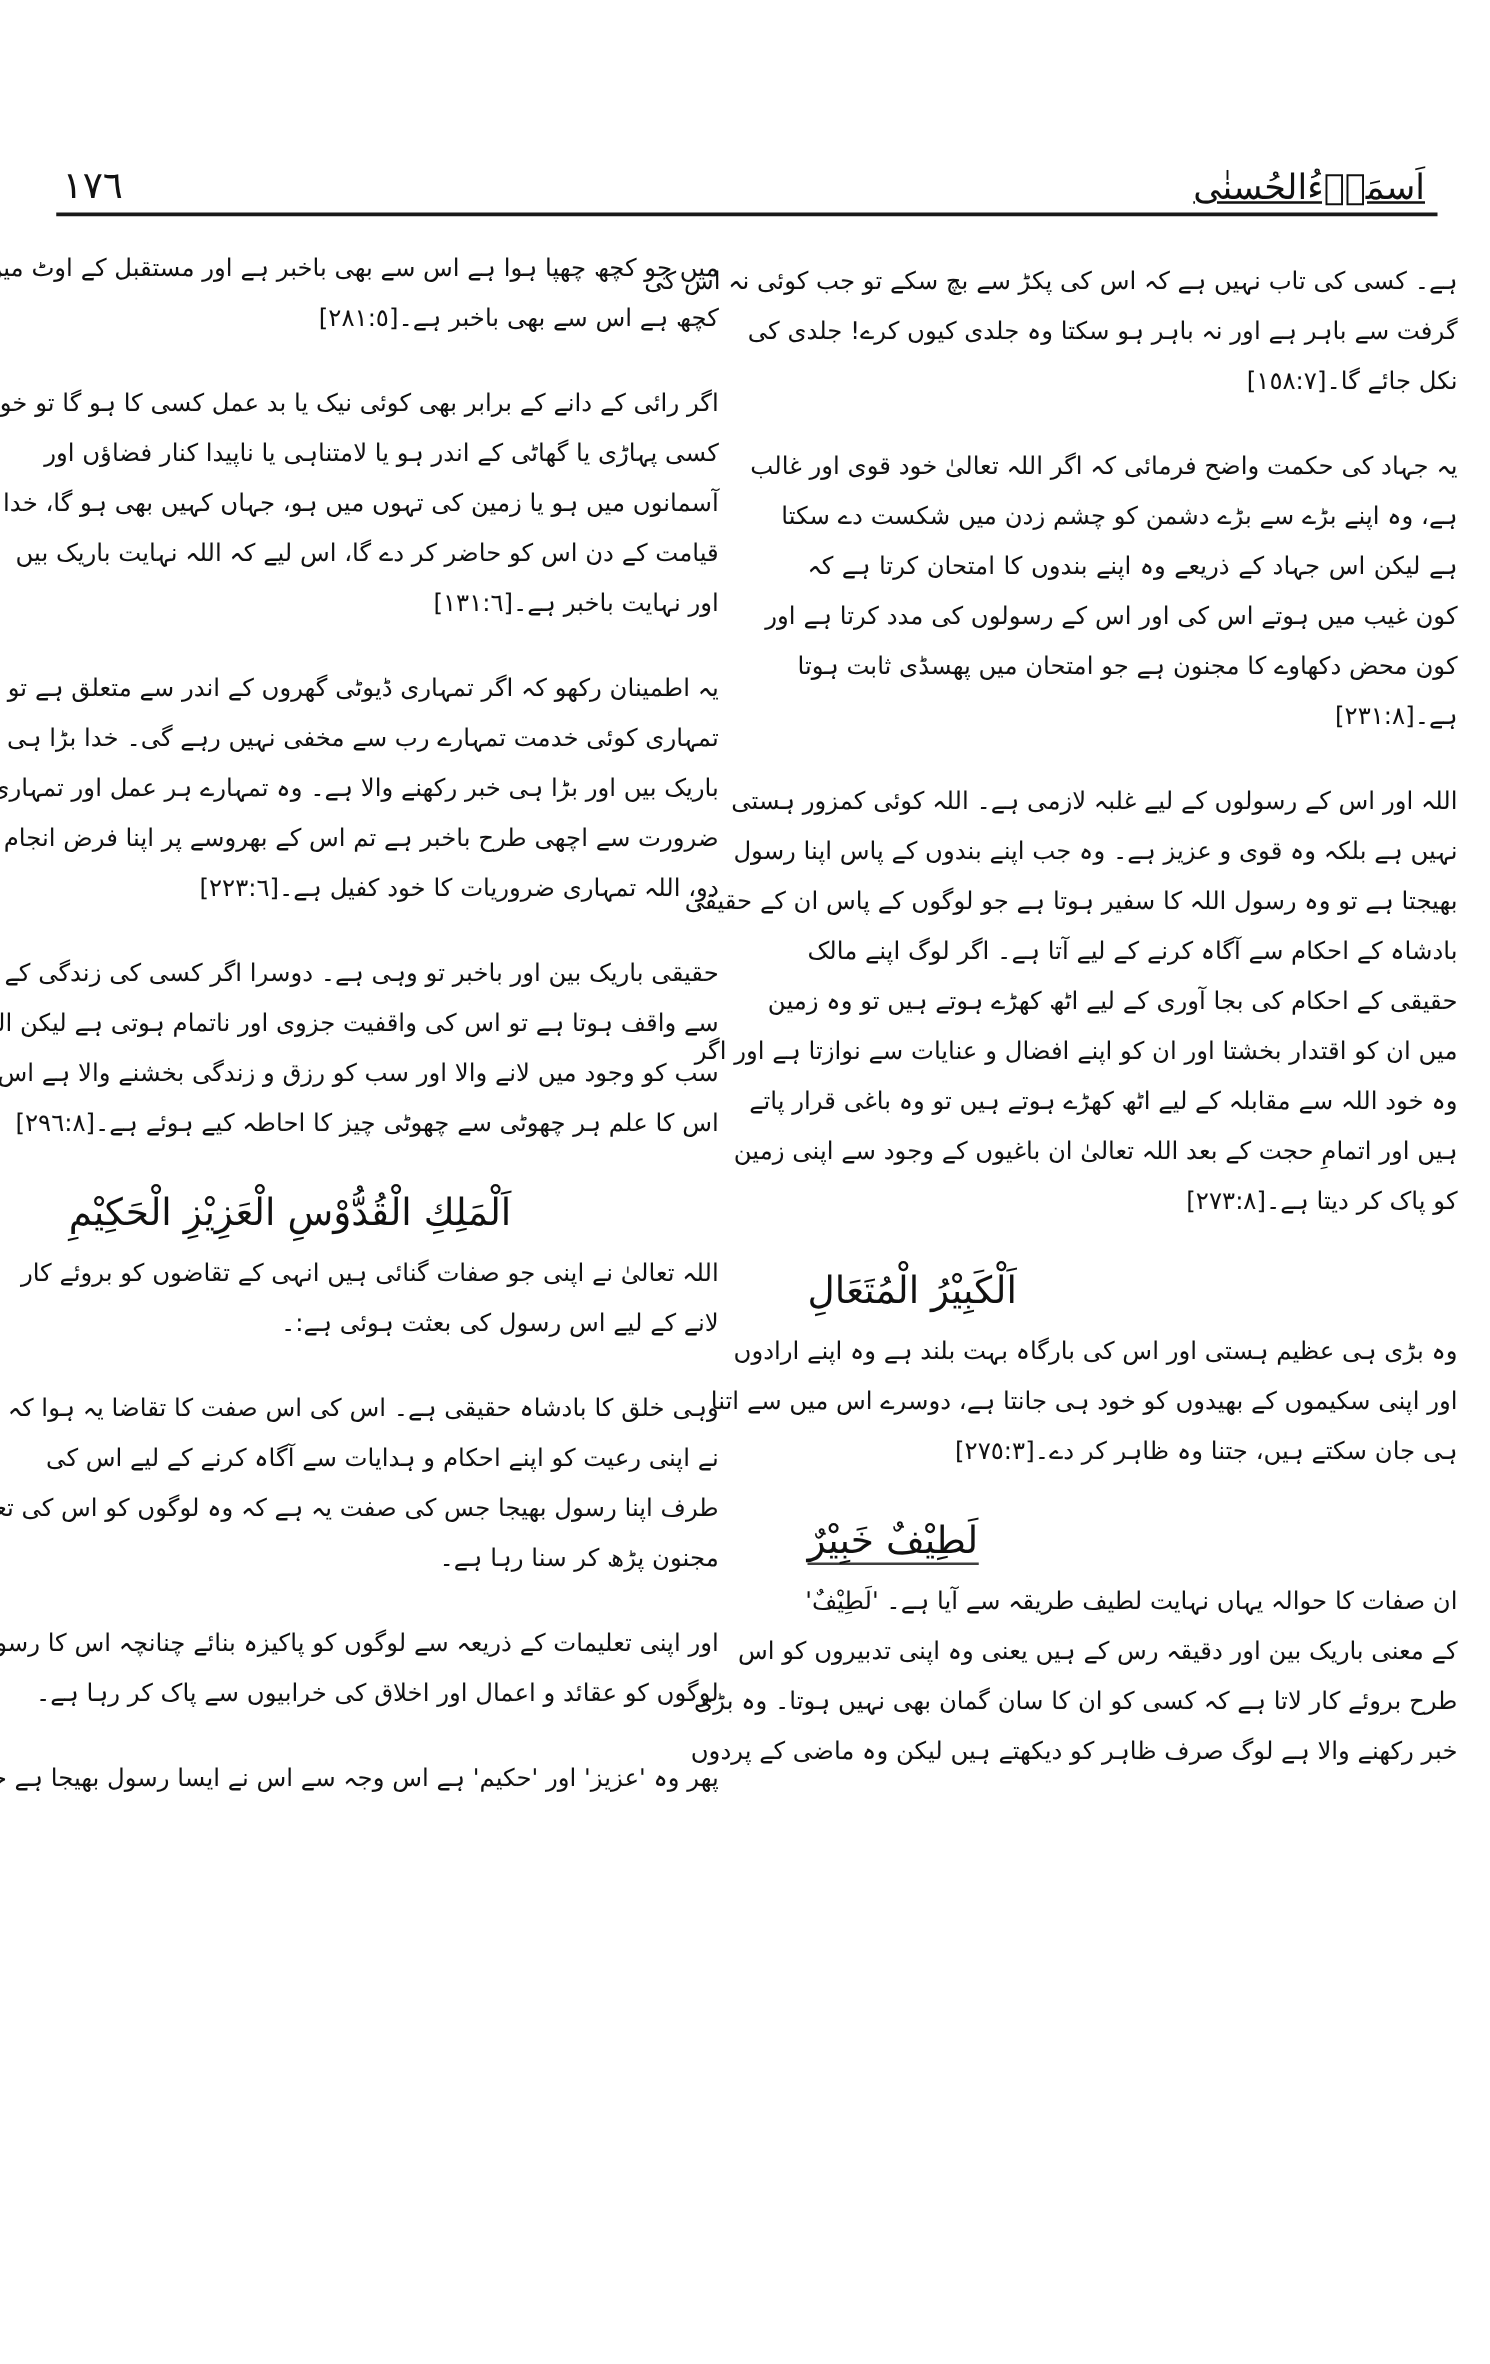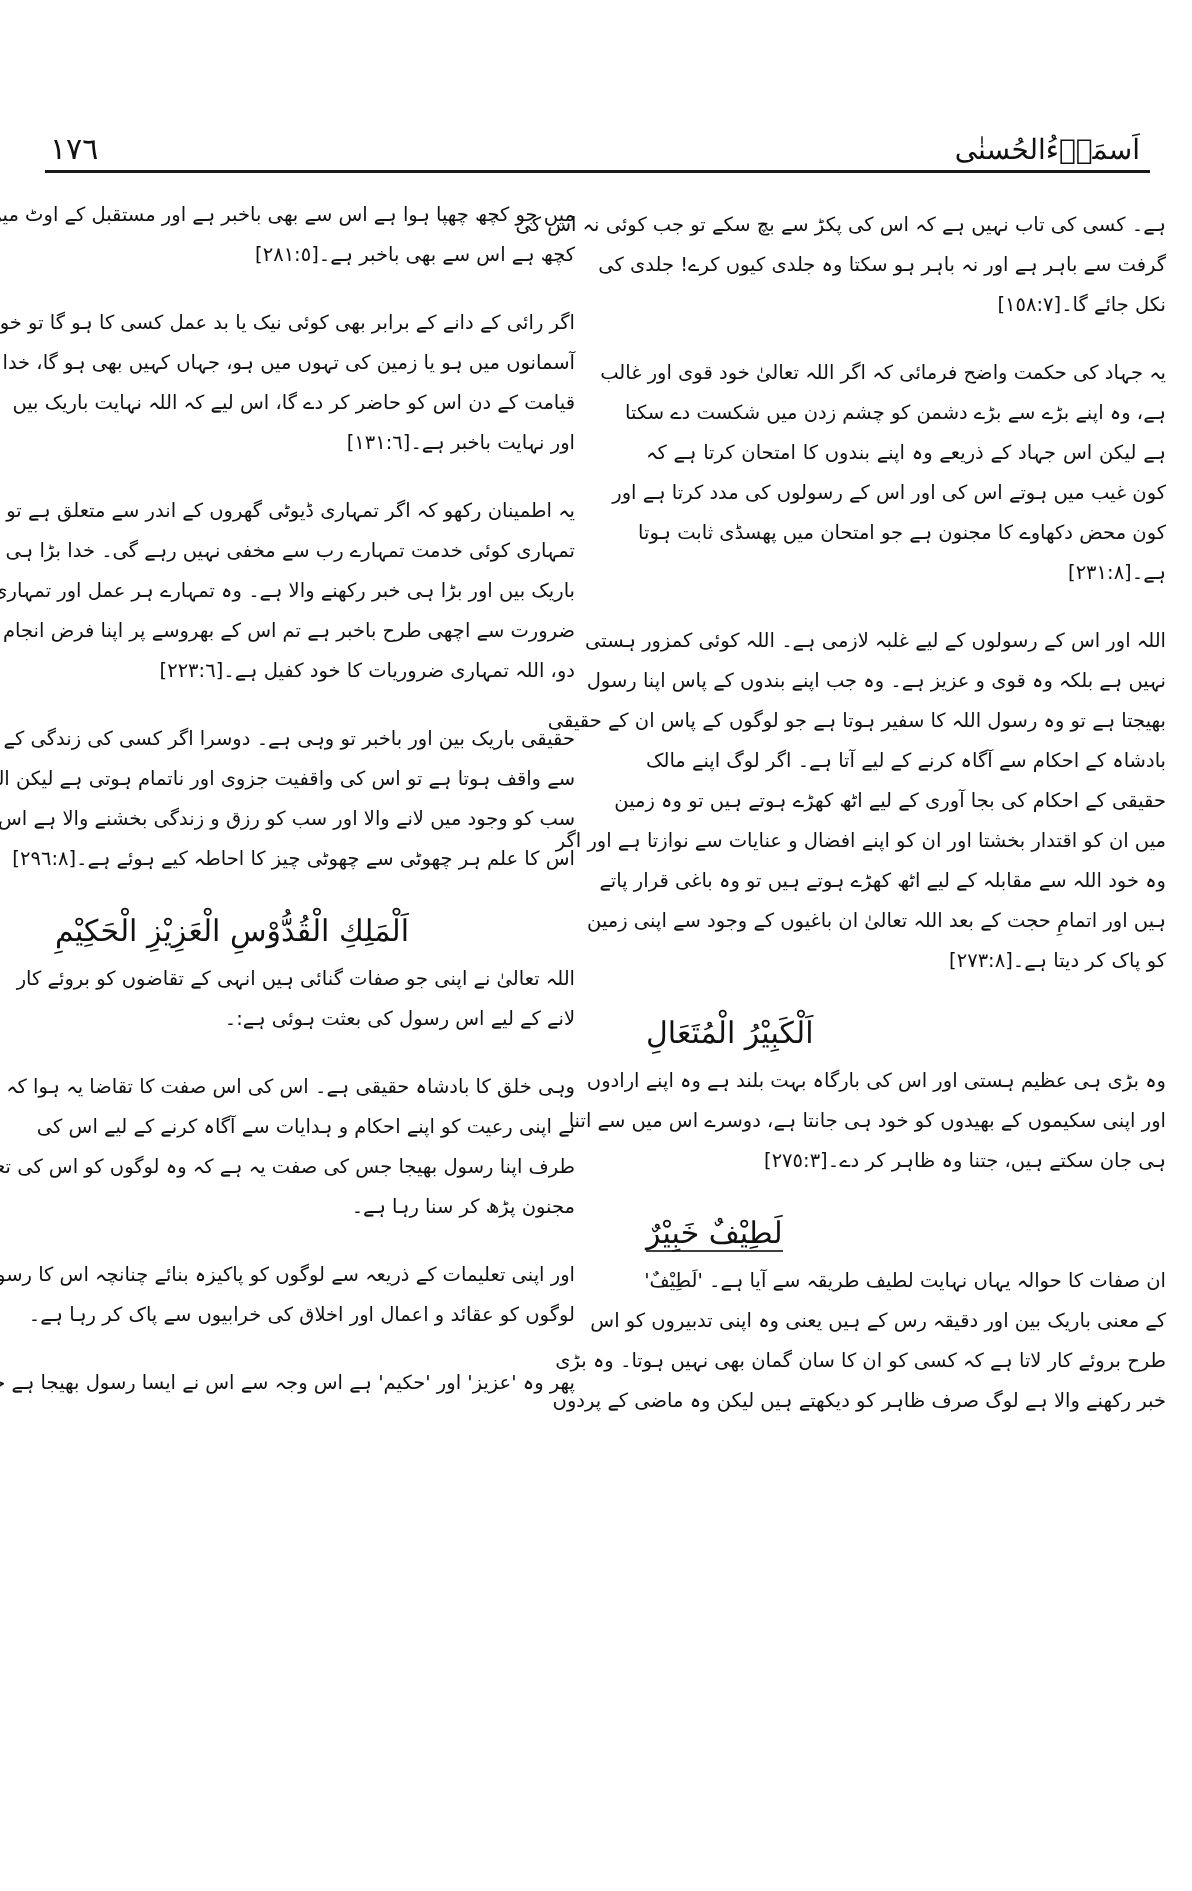--- a/index.html
+++ b/index.html
@@ -11,21 +11,21 @@
       position: absolute; left: 45px; top: 118px; width: 1105px; height: 52px;
       border-bottom: 3px solid #1a1a1a;
       text-align: center;
     }
     .page-number {
       position: absolute; left: 5px; bottom: 6px;
       font-family: "DejaVu Sans", sans-serif; font-size: 30px; line-height: 1;
     }
     .running-title {
       position: absolute; right: 10px; bottom: 6px; direction: rtl;
-      font-family: "DejaVu Serif", serif; font-size: 28px; line-height: 1;
+      font-family: "DejaVu Serif", serif; font-size: 28px; line-height: 1; text-decoration: underline;
     }
     .column {
       position: absolute; top: 195px; width: 520px; direction: rtl; text-align: justify;
       font-family: "DejaVu Sans", sans-serif; font-size: 19.5px; line-height: 40px;
     }
     .col-right { left: 646px; margin-top: 10px; }
     .col-left { left: 55px; }
     .para { margin: 0 0 28px 0; text-indent: 0; }
     .para .line { display: block; text-align-last: justify; white-space: nowrap; }
     .para .line.last { text-align-last: auto; }
@@ -82,20 +82,21 @@
       <span class="line last">خبر رکھنے والا ہے لوگ صرف ظاہر کو دیکھتے ہیں لیکن وہ ماضی کے پردوں</span>
     </div>
   </div>
 <div class="column col-left" id="col-left">
     <div class="para">
       <span class="line">میں جو کچھ چھپا ہوا ہے اس سے بھی باخبر ہے اور مستقبل کے اوٹ میں جو</span>
       <span class="line last">کچھ ہے اس سے بھی باخبر ہے۔[٢٨١:٥]</span>
     </div>
     <div class="para">
       <span class="line">اگر رائی کے دانے کے برابر بھی کوئی نیک یا بد عمل کسی کا ہو گا تو خواہ وہ</span>
+      <span class="line">کسی پہاڑی یا گھاٹی کے اندر ہو یا لامتناہی یا ناپیدا کنار فضاؤں اور</span>
       <span class="line">آسمانوں میں ہو یا زمین کی تہوں میں ہو، جہاں کہیں بھی ہو گا، خدا</span>
       <span class="line">قیامت کے دن اس کو حاضر کر دے گا، اس لیے کہ اللہ نہایت باریک بیں</span>
       <span class="line last">اور نہایت باخبر ہے۔[١٣١:٦]</span>
     </div>
     <div class="para">
       <span class="line">یہ اطمینان رکھو کہ اگر تمہاری ڈیوٹی گھروں کے اندر سے متعلق ہے تو</span>
       <span class="line">تمہاری کوئی خدمت تمہارے رب سے مخفی نہیں رہے گی۔ خدا بڑا ہی</span>
       <span class="line">باریک بیں اور بڑا ہی خبر رکھنے والا ہے۔ وہ تمہارے ہر عمل اور تمہاری ہر</span>
       <span class="line">ضرورت سے اچھی طرح باخبر ہے تم اس کے بھروسے پر اپنا فرض انجام</span>
       <span class="line last">دو، اللہ تمہاری ضروریات کا خود کفیل ہے۔[٢٢٣:٦]</span>

